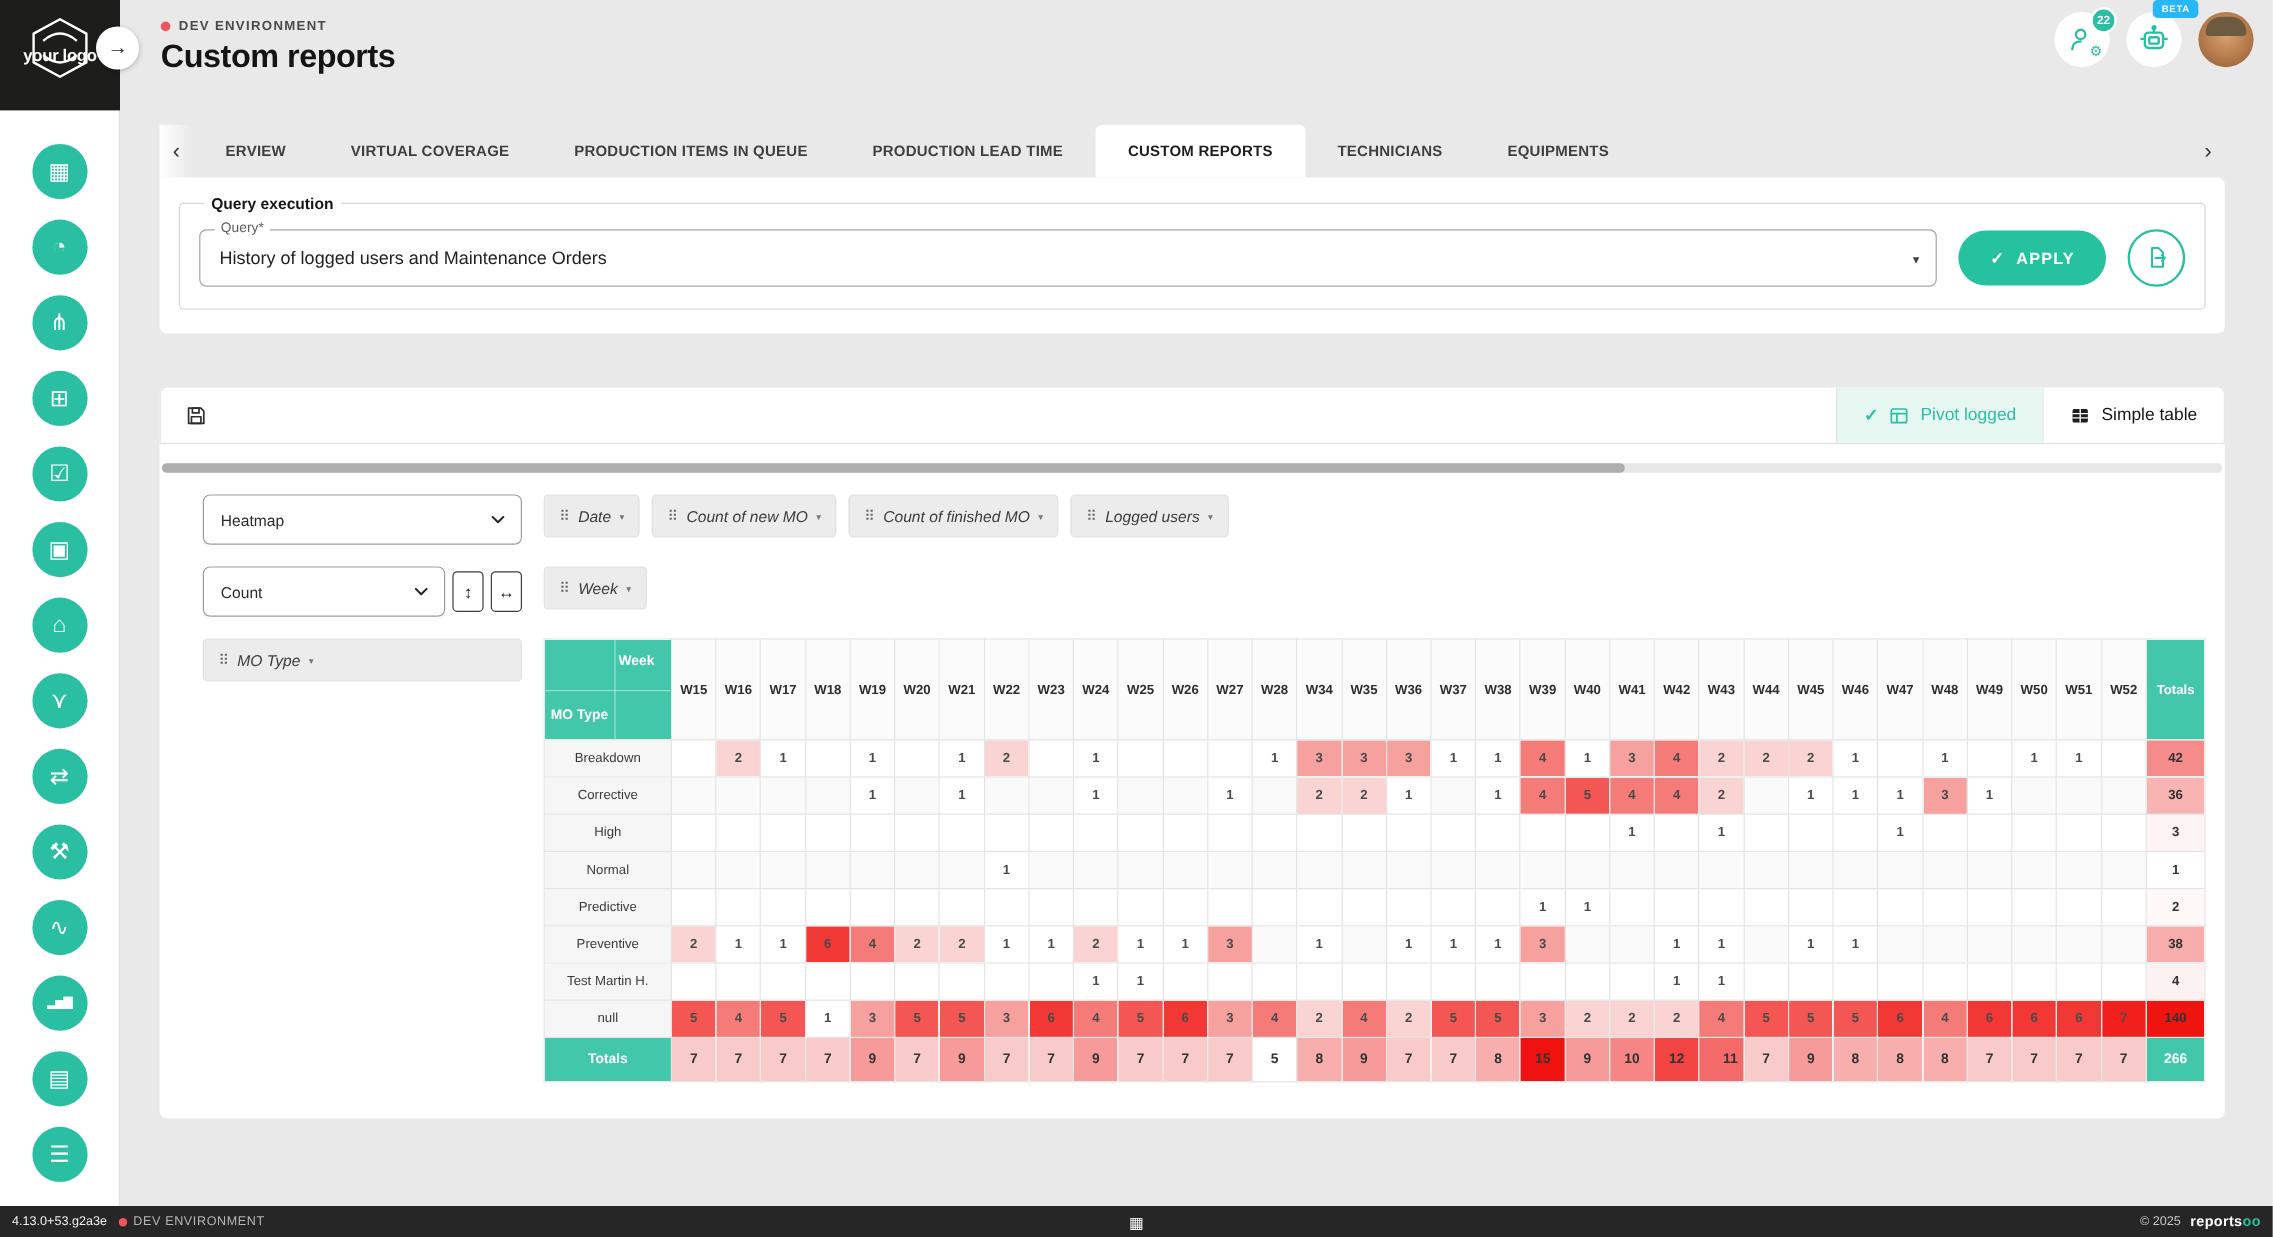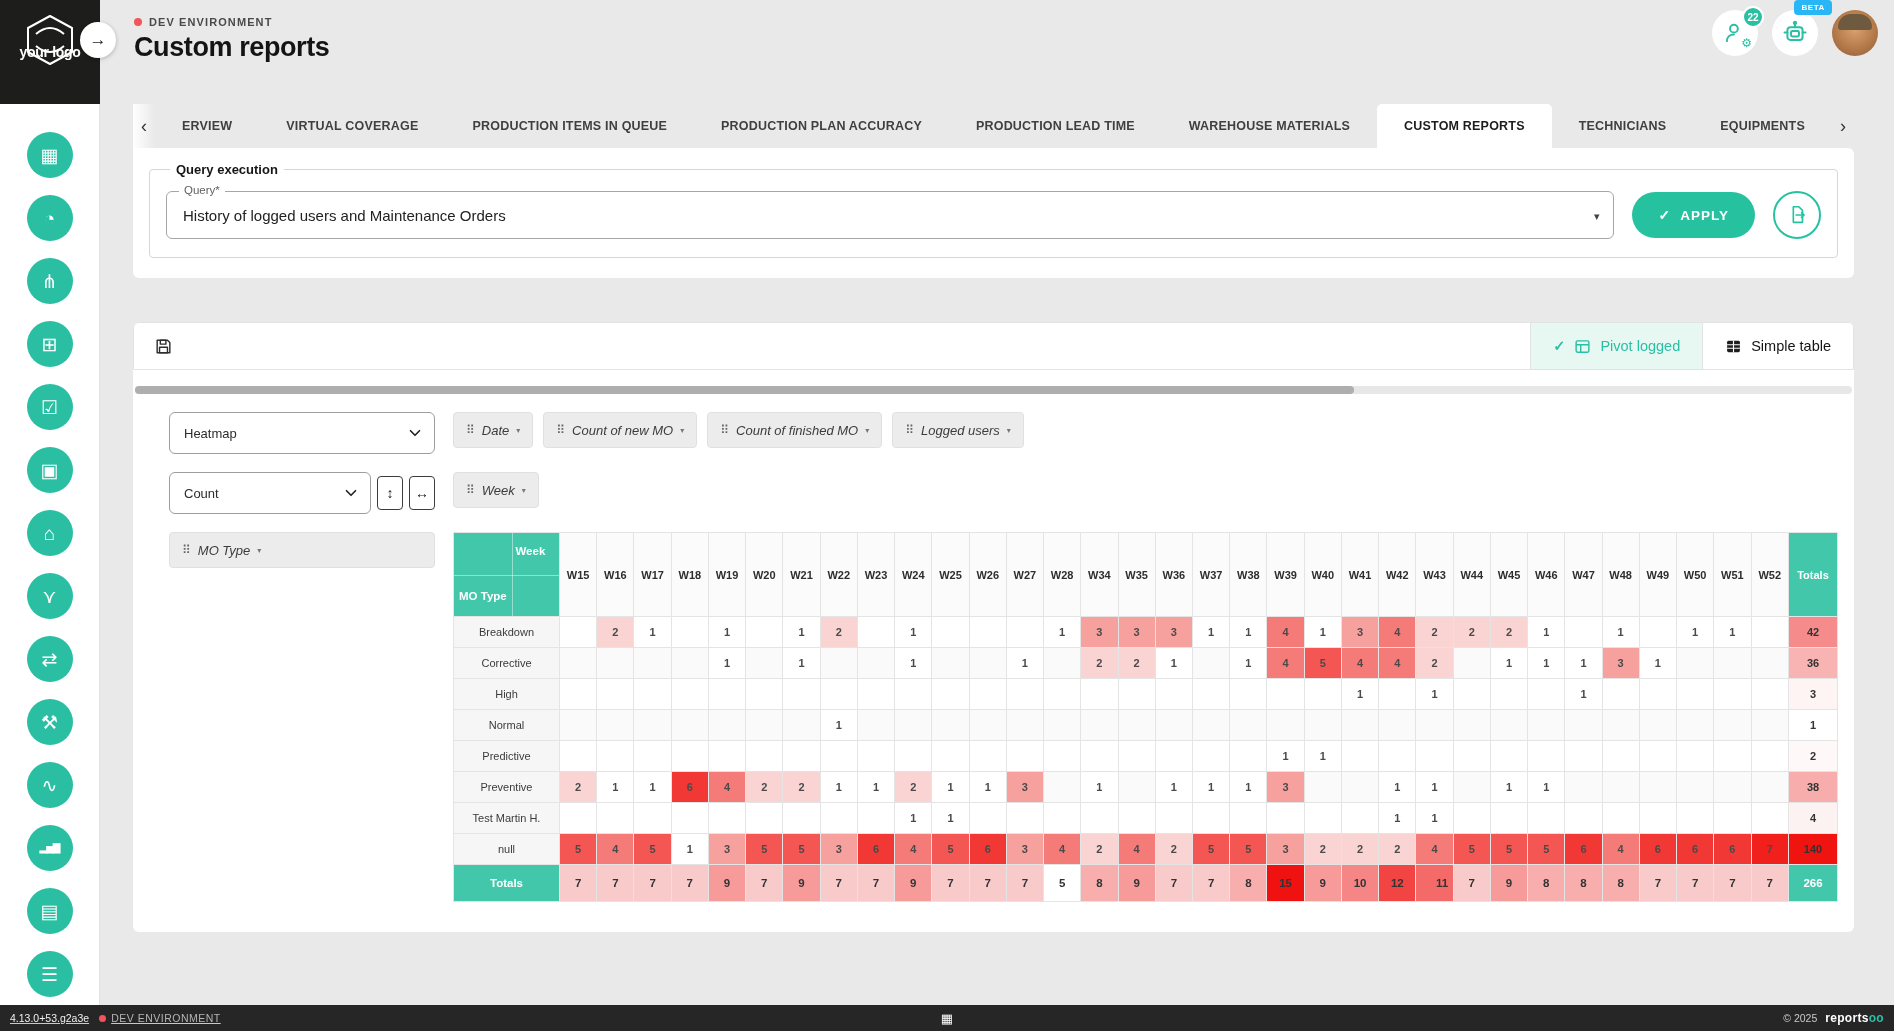--- a/index.html
+++ b/index.html
@@ -1,21 +1,21 @@
 <!DOCTYPE html>
 <html><head>
 <meta charset="utf-8">
 <style>
   * { margin:0; padding:0; box-sizing:border-box; }
   html,body { width:1894px; height:1031px; overflow:hidden; }
   body { position:relative; background:#e9e9e9; font-family:"Liberation Sans", sans-serif; color:#222; }
 
   
   #sidebar { position:absolute; left:0; top:0; width:100px; height:1005px; background:#ffffff; border-right:1px solid #e2e2e2; z-index:5; }
-  .logo-box { position:relative; width:100px; height:104px; background:#1d1d1b; display:flex; align-items:center; justify-content:center; }
+  .logo-box { position:relative; width:100px; height:92px; background:#1d1d1b; display:flex; align-items:center; justify-content:center; }
   .logo-hex { position:absolute; left:22px; top:12px; }
   .logo-text { position:relative; color:#fff; font-size:14px; font-weight:bold; letter-spacing:-0.3px; }
   .collapse-btn { position:absolute; left:80px; top:22px; width:36px; height:36px; border-radius:50%; background:#fff; box-shadow:0 1px 4px rgba(0,0,0,.25); display:flex; align-items:center; justify-content:center; font-size:17px; color:#1d1d1b; cursor:pointer; z-index:6; }
   .side-icons { display:flex; flex-direction:column; align-items:center; gap:17px; padding-top:28px; }
   .side-icon { width:46px; height:46px; border-radius:50%; background:#2abfa3; color:#fff; display:flex; align-items:center; justify-content:center; font-size:19px; line-height:1; cursor:pointer; }
   .side-icon.bars { font-size:10px; letter-spacing:-1px; }
 
   
   #header { position:absolute; left:100px; top:0; right:0; height:100px; }
   .header-left { padding:16px 0 0 34px; }
@@ -92,21 +92,21 @@
   th.totalsh { background:#42c7ab; color:#fff; font-weight:bold; font-size:11.5px; border-color:#5ecfb7; }
   td.rowlabel { background:#f6f6f6; text-align:left; padding-left:10px; color:#3b3b3b; font-size:11.5px; height:31px; }
   td.val { color:#4a4a4a; font-weight:bold; height:31px; }
   td.rowtotal { font-weight:bold; color:#333; }
   tr.totals td { height:37px; font-weight:bold; color:#333; font-size:11.5px; }
   td.totlabel { background:#42c7ab; color:#fff !important; border-color:#5ecfb7; }
   td.grand { background:#42c7ab; color:#fff !important; border-color:#5ecfb7; }
 
   
   #statusbar { position:absolute; left:0; bottom:0; width:100%; height:26px; background:#262626; display:flex; align-items:center; color:#c9c9c9; font-size:10.5px; padding:0 10px; z-index:9; }
-  .sb-left { display:flex; align-items:center; gap:10px;text-decoration:underline; }
+  .sb-left { display:flex; align-items:center; gap:10px; }
   .sb-version { color:#f0f0f0; }
   .sb-env { display:flex; align-items:center; gap:5px; color:#b5b5b5; letter-spacing:.5px; }
   .sb-dot { width:7px; height:7px; border-radius:50%; background:#f2545b; }
   .sb-center { position:absolute; left:50%; transform:translateX(-50%); color:#fff; font-size:13px; cursor:pointer; }
   .sb-right { margin-left:auto; display:flex; align-items:center; gap:8px; }
   .sb-brand { color:#fff; font-weight:bold; font-size:12px; letter-spacing:.3px; }
   .sb-brand .oo { color:#2abfa3; }
   svg.icon { display:block; }
 </style>
 </head>
@@ -174,23 +174,21 @@
   </div>
 </div>
 
 <div id="content">
   <div class="tabstrip">
     <span class="tab-scroll">‹</span>
     <span id="tabs-holder" style="display:flex;">
         <div class="tab">ERVIEW</div>
         <div class="tab">VIRTUAL COVERAGE</div>
         <div class="tab">PRODUCTION ITEMS IN QUEUE</div>
-        <div class="tab">PRODUCTION PLAN ACCURACY</div>
         <div class="tab">PRODUCTION LEAD TIME</div>
-        <div class="tab">WAREHOUSE MATERIALS</div>
         <div class="tab active">CUSTOM REPORTS</div>
         <div class="tab">TECHNICIANS</div>
         <div class="tab">EQUIPMENTS</div>
       </span>
     <span class="tab-scroll" style="margin-left:auto; background:none;">›</span>
   </div>
 
   <div class="card" id="query-card">
     <fieldset class="query-fs">
       <legend>Query execution</legend>

